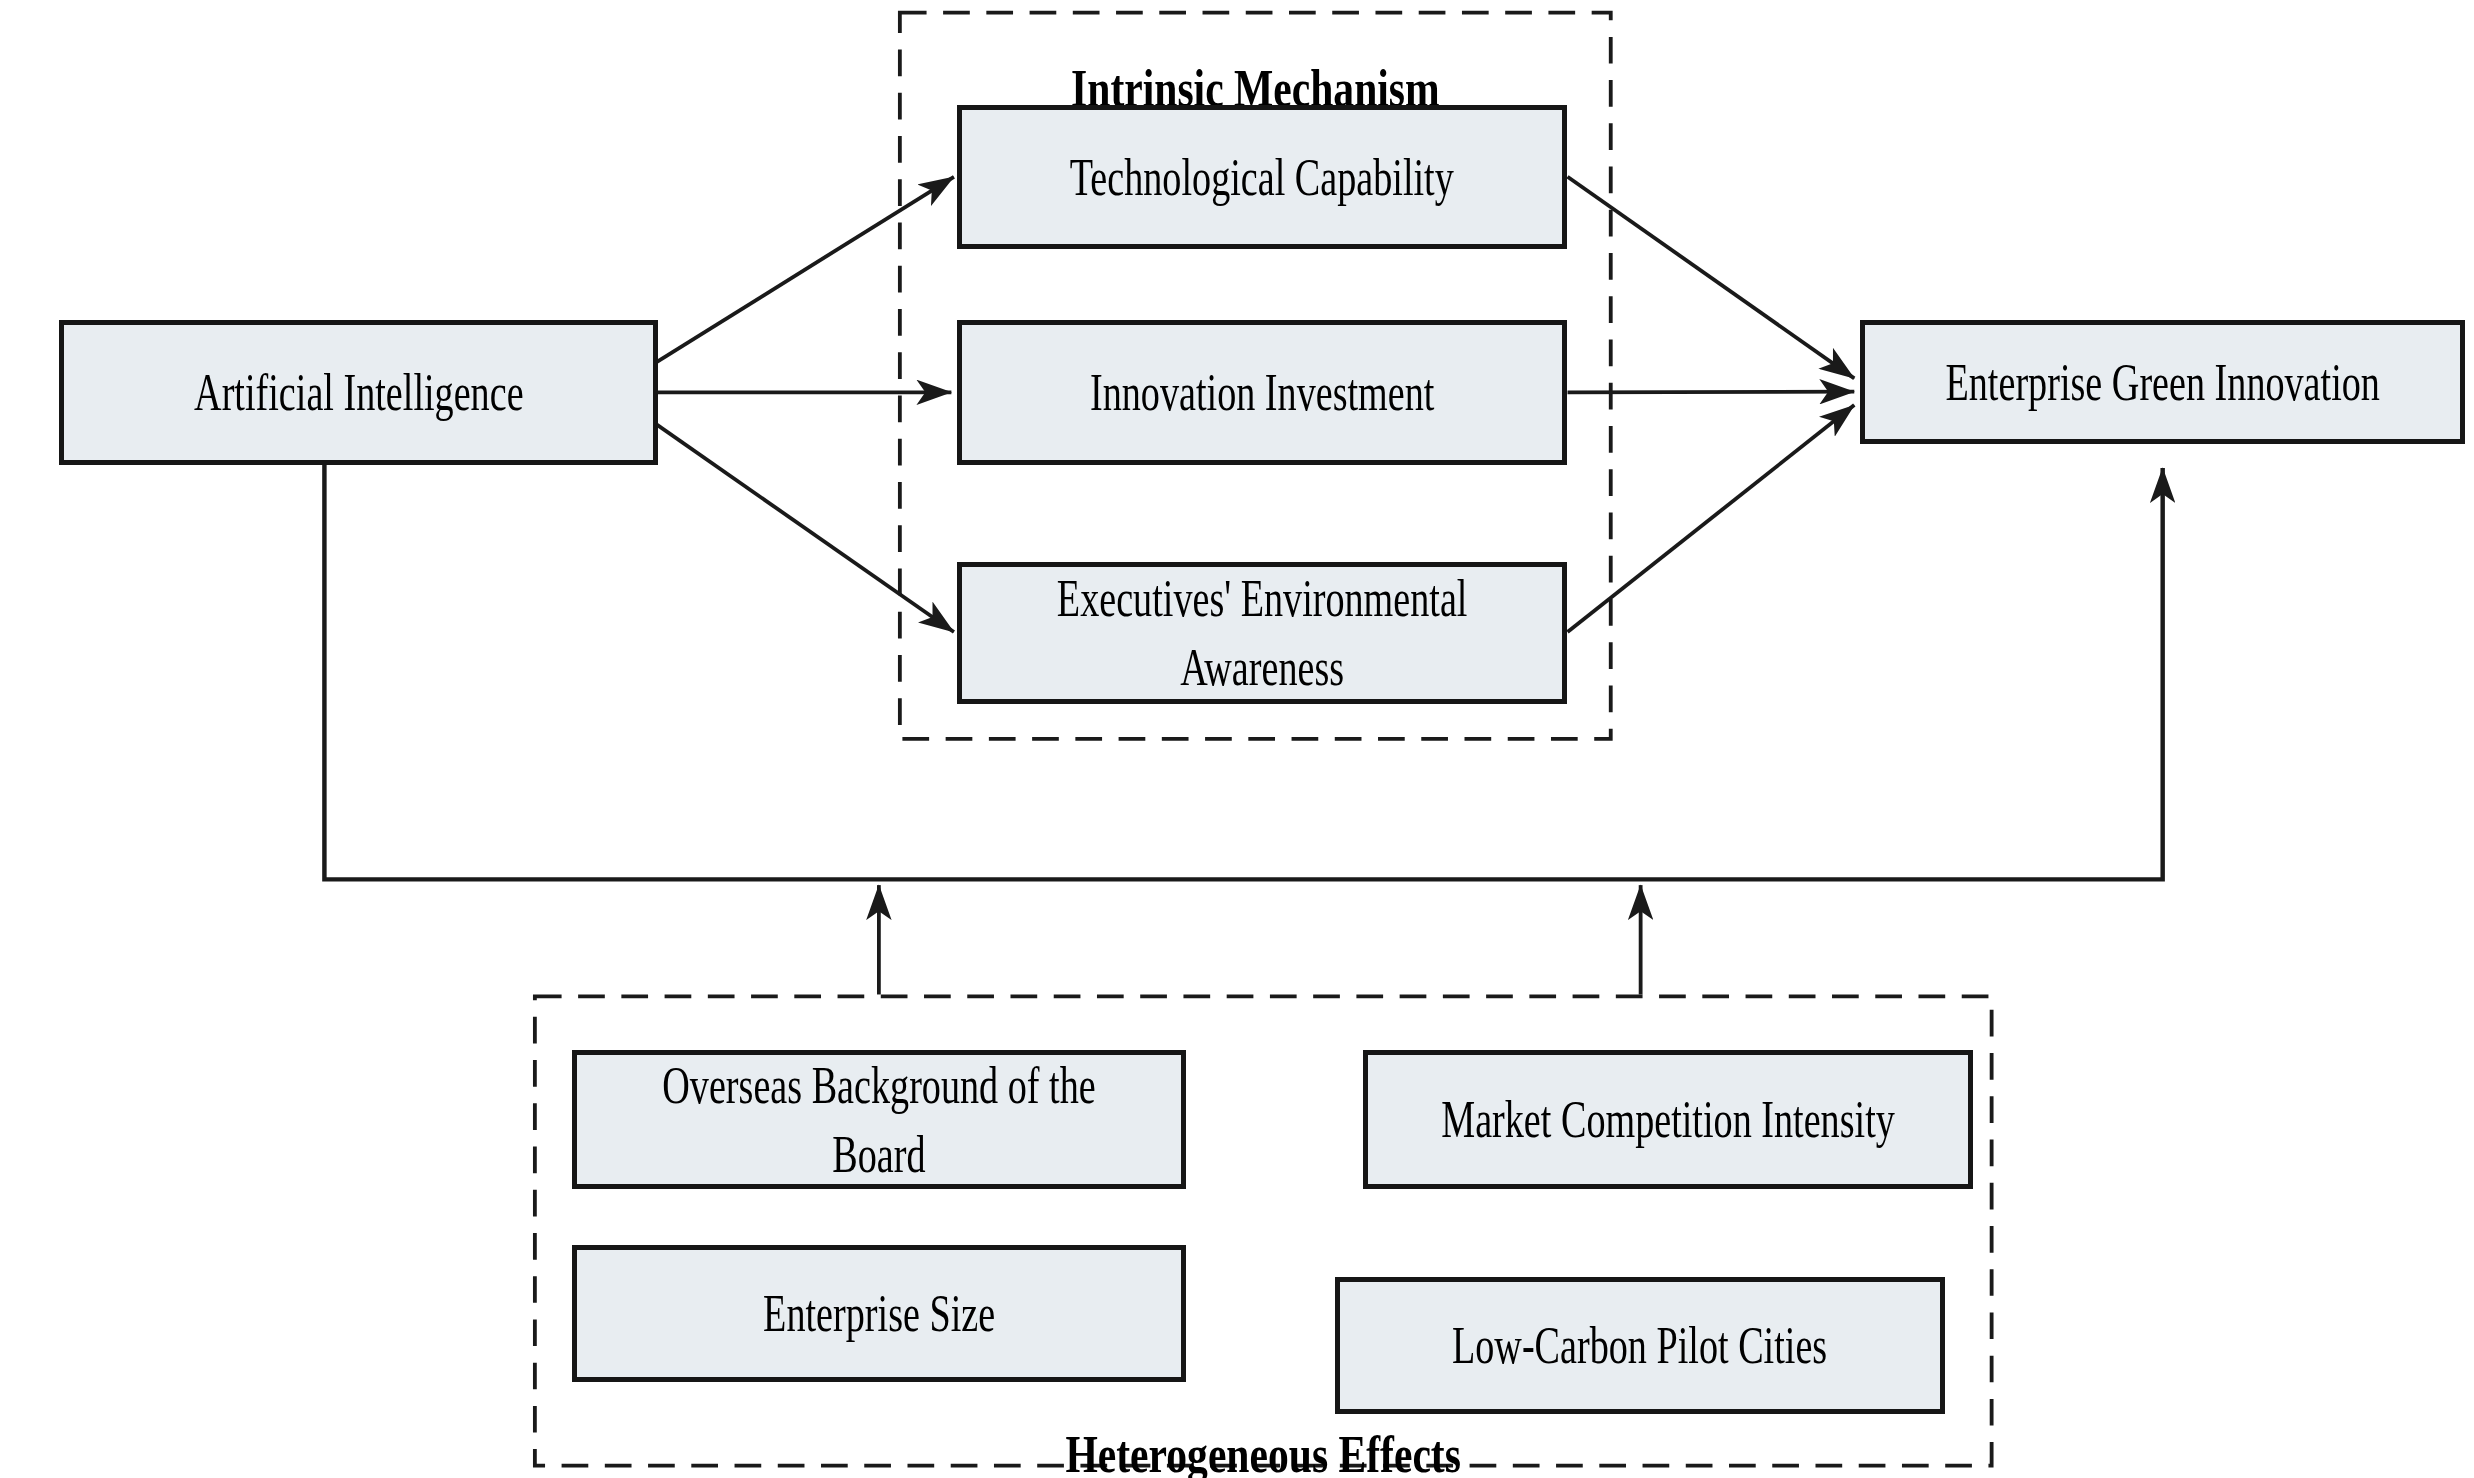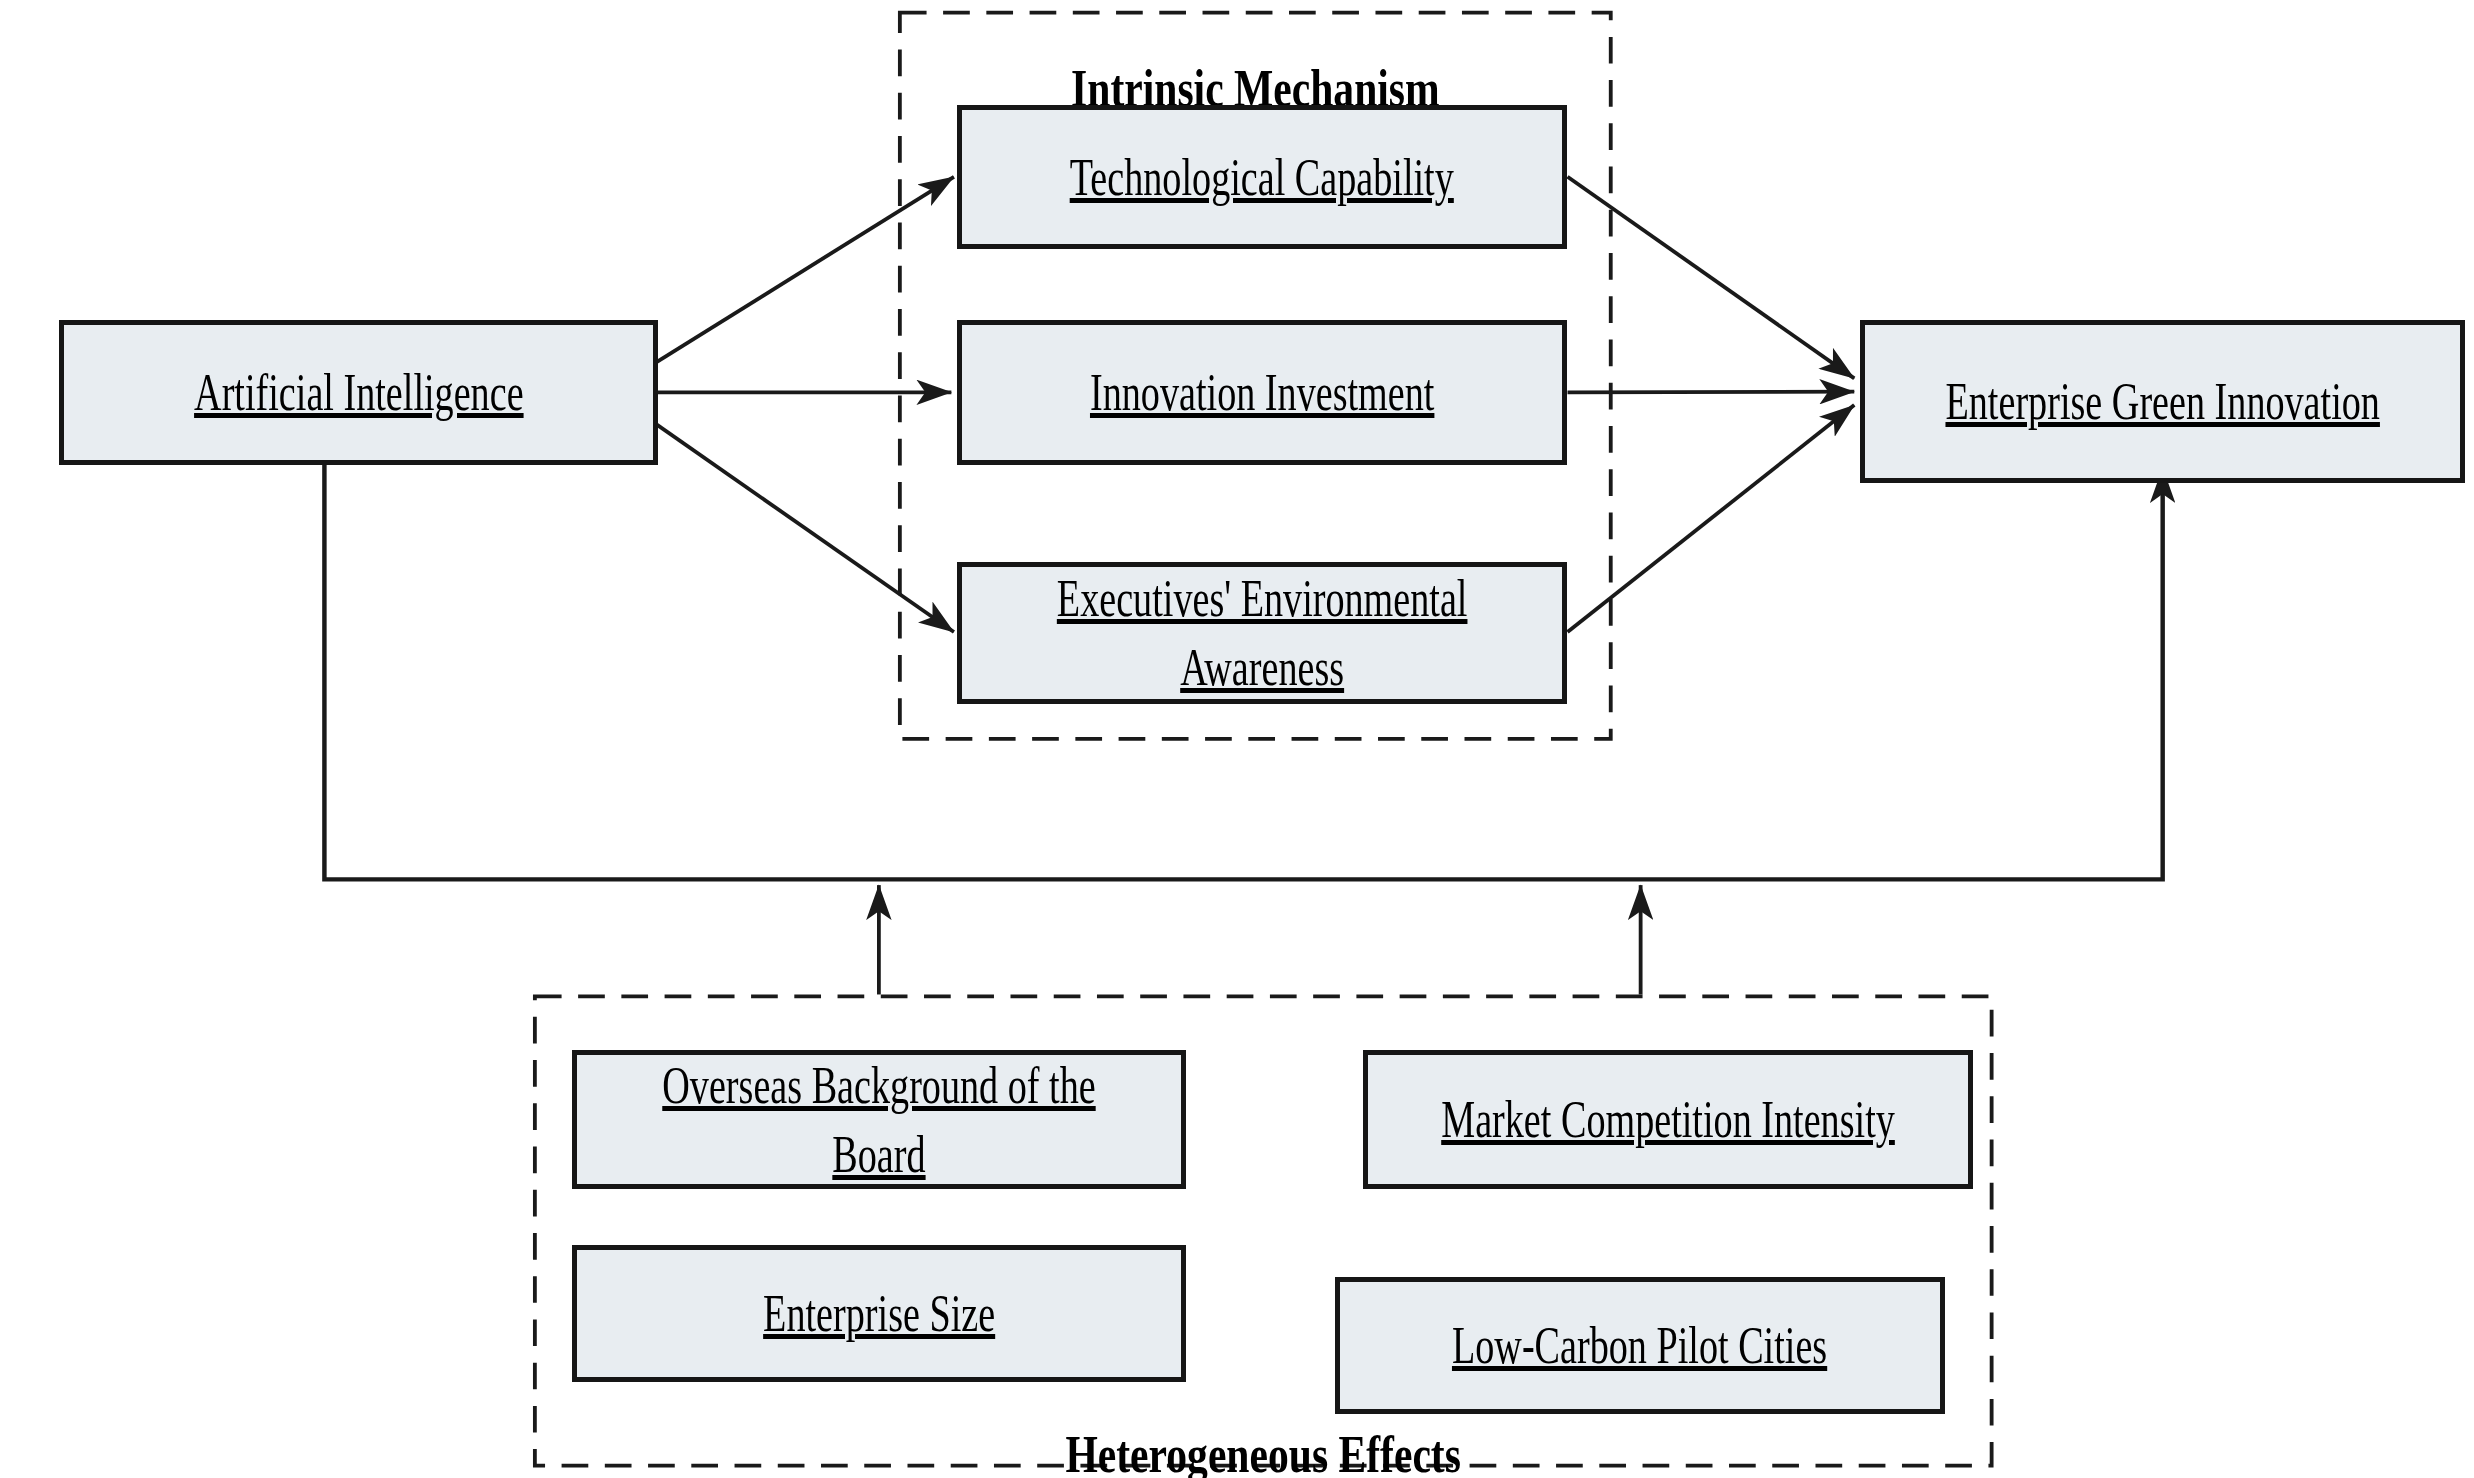--- a/index.html
+++ b/index.html
@@ -27,21 +27,20 @@
   .node {
     position: absolute;
     box-sizing: border-box;
     background: #E8EDF1;
     border: 5.1px solid #161616;
     display: flex;
     align-items: center;
     justify-content: center;
     text-align: center;
     z-index: 2;
-    text-decoration: underline;
   }
   .node-label {
     display: inline-block;
     font-size: 53px;
     line-height: 1.3;
     white-space: nowrap;
     transform: scaleX(0.72);
     transform-origin: 50% 50%;
     color: #000000;
   }
@@ -113,21 +112,21 @@
     <span class="node-label">Innovation Investment</span>
   </div>
 
   <div class="node" style="left:957px; top:562px; width:610px; height:142px;">
     <span class="node-label">
       <span class="line">Executives' Environmental</span>
       <span class="line">Awareness</span>
     </span>
   </div>
 
-  <div class="node" style="left:1860px; top:320px; width:605px; height:163px;">
+  <div class="node" style="left:1860px; top:320px; width:605px; height:124px;">
     <span class="node-label">Enterprise Green Innovation</span>
   </div>
 
   <div class="node" style="left:572px; top:1050px; width:614px; height:139px;">
     <span class="node-label">
       <span class="line">Overseas Background of the</span>
       <span class="line">Board</span>
     </span>
   </div>
 

